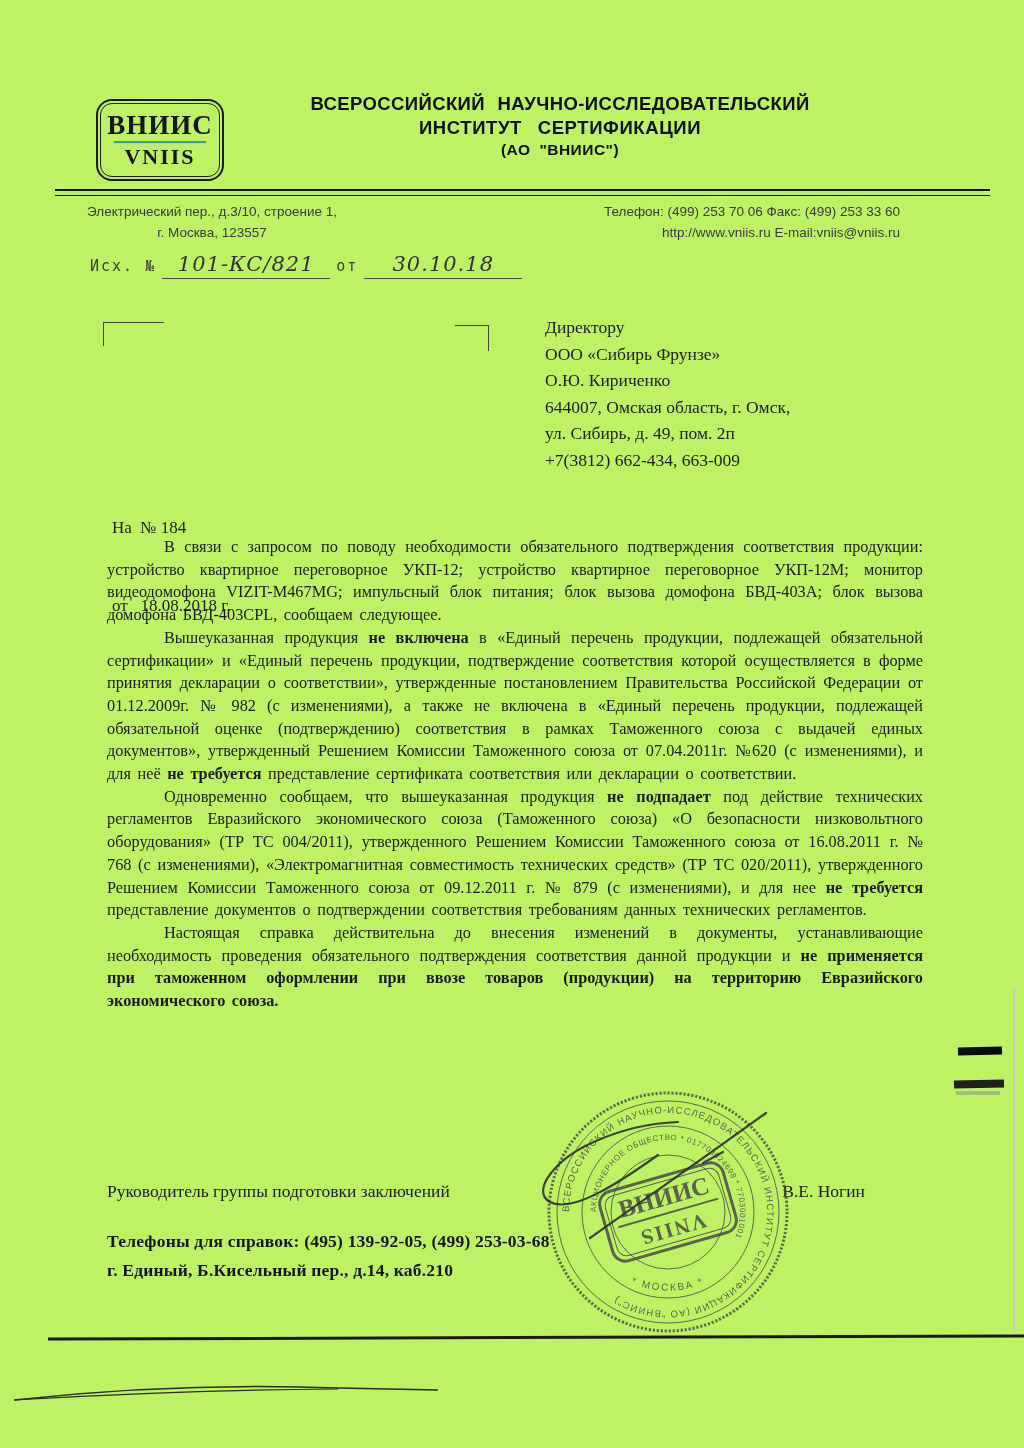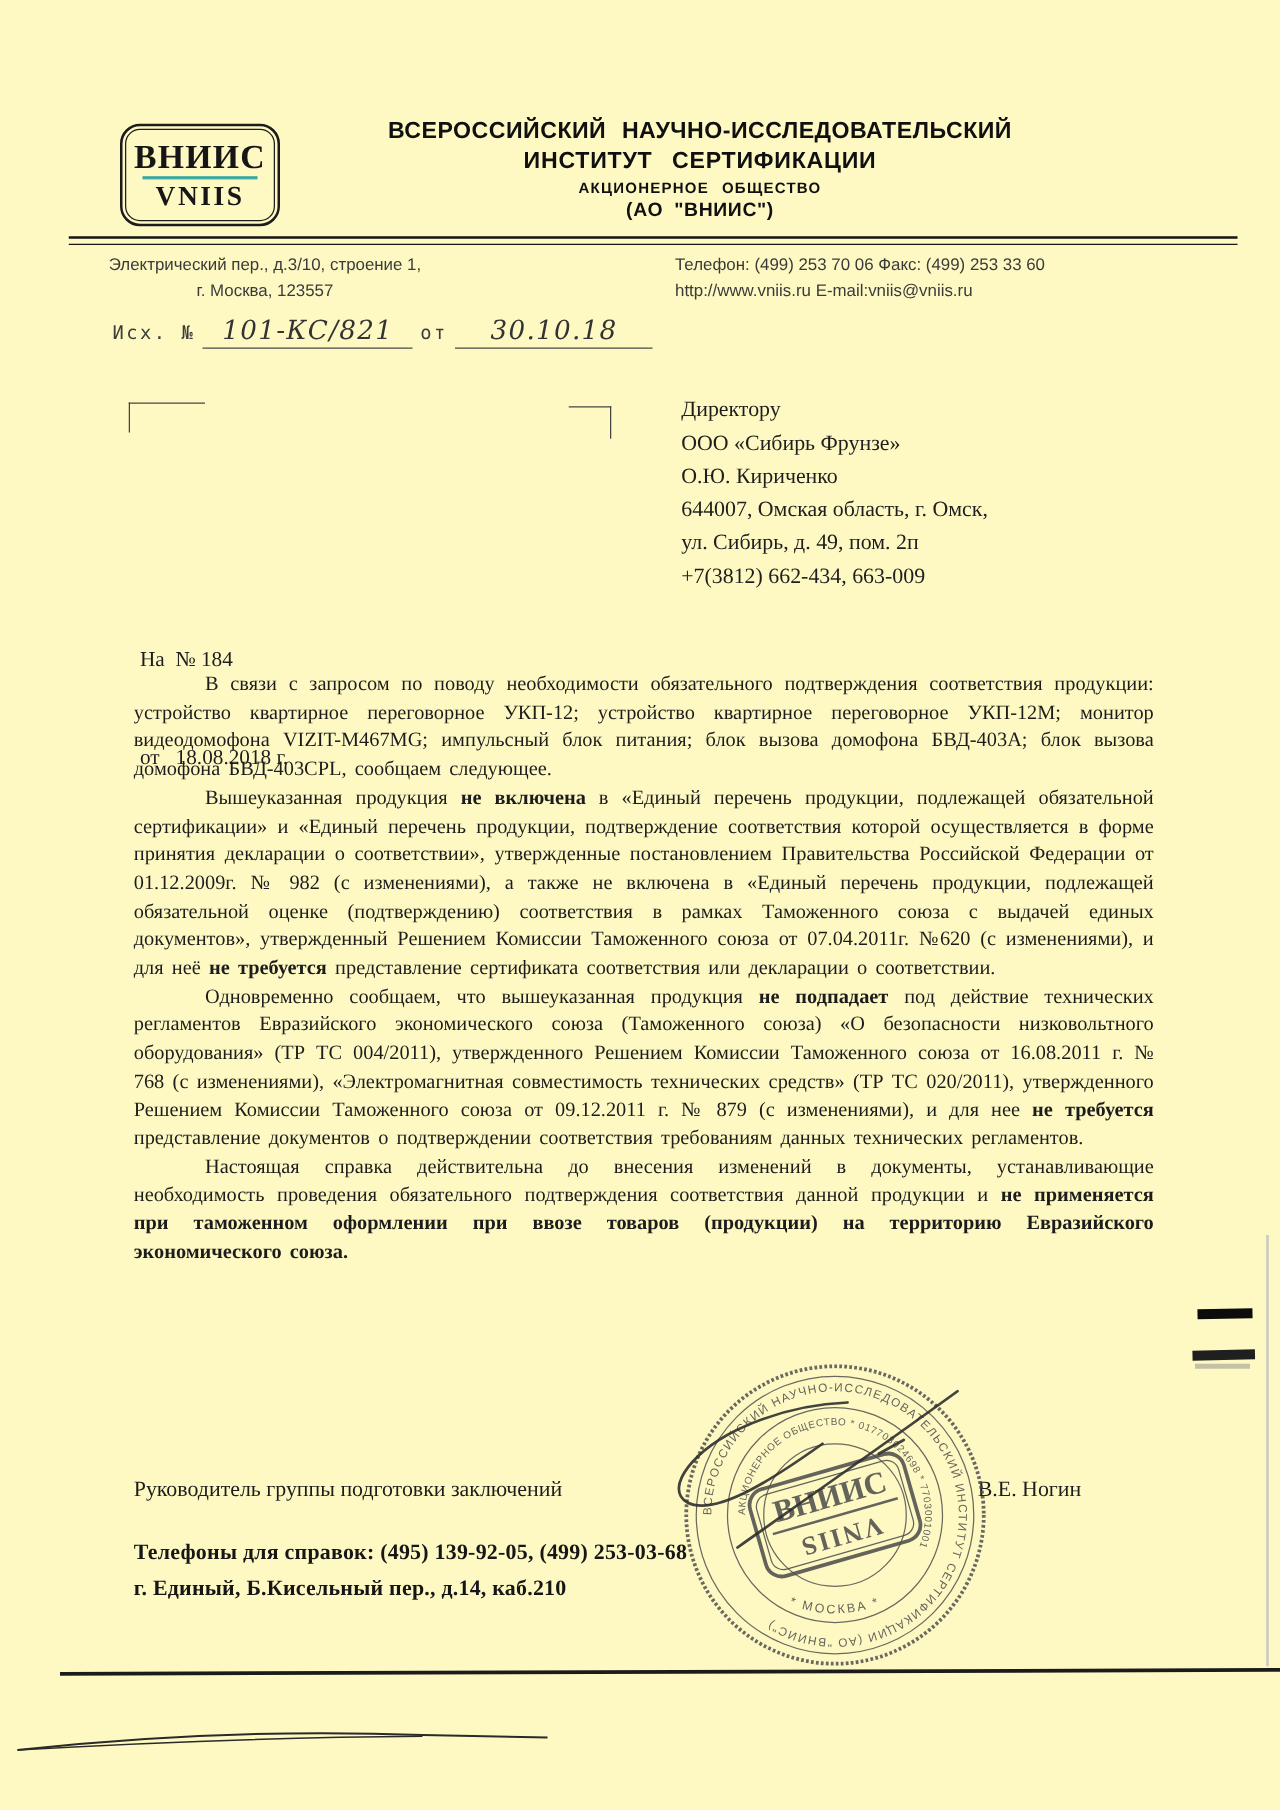--- a/index.html
+++ b/index.html
@@ -1,16 +1,16 @@
 <!DOCTYPE html>
 <html><head>
 <meta charset="utf-8">
 <style>
   html,body{margin:0;padding:0;background:#e8e8e8;}
-  .page{position:relative;width:1024px;height:1448px;margin:0 auto;background:#fef9c3;
+  .page{position:relative;width:1024px;height:1448px;margin:0 auto;background:#bef264;
         font-family:"Liberation Serif",serif;color:#222;overflow:hidden;}
 
   
   .logo-box{position:absolute;left:96px;top:99px;width:128px;height:82px;
             border:2px solid #1c1c1c;border-radius:16px;padding:2px;box-sizing:border-box;}
   .logo-inner{width:100%;height:100%;border:1.5px solid #1c1c1c;border-radius:12px;
               display:flex;flex-direction:column;align-items:center;justify-content:center;box-sizing:border-box;}
   .logo-ru{font-weight:bold;font-size:27px;letter-spacing:1px;color:#161616;line-height:1;}
   .logo-div{width:92px;height:2.5px;background:#2ba49e;margin:2px 0 3px 0;box-shadow:0 1px 0 #9adbd6;}
   .logo-en{font-weight:bold;font-size:22px;letter-spacing:2px;color:#161616;line-height:1;}
@@ -20,21 +20,21 @@
   .org-l1{font-weight:bold;font-size:18.5px;letter-spacing:.4px;word-spacing:7px;line-height:24px;}
   .org-l2{font-weight:bold;font-size:18.5px;letter-spacing:.6px;word-spacing:10px;line-height:24px;}
   .org-l3{font-weight:bold;font-size:12px;letter-spacing:1px;word-spacing:6px;line-height:17px;margin-top:2px;}
   .org-l4{font-weight:bold;font-size:15.5px;letter-spacing:.5px;word-spacing:4px;line-height:20px;}
 
   .rule-double{position:absolute;left:55px;top:189px;width:935px;height:4px;
                border-top:2.5px solid #151515;border-bottom:1.8px solid #151515;}
 
   .addr-left{position:absolute;left:62px;top:201px;width:300px;text-align:center;
              font-family:"Liberation Sans",sans-serif;font-size:13.5px;color:#3a3a3a;line-height:21px;}
-  .addr-right{position:absolute;left:540px;top:201px;width:360px;text-align:left;
+  .addr-right{position:absolute;left:540px;top:201px;width:360px;text-align:right;
               font-family:"Liberation Sans",sans-serif;font-size:13.5px;color:#3a3a3a;line-height:21px;}
 
   
   .refline{position:absolute;left:90px;top:252px;display:flex;align-items:center;
            font-family:"DejaVu Sans Mono",monospace;font-size:15px;color:#3c3c3c;letter-spacing:2px;}
   .hw{font-family:"DejaVu Serif",serif;font-style:italic;font-size:21px;letter-spacing:1px;
       color:#333;transform:skewX(-12deg) rotate(-2deg);transform-origin:left bottom;}
   .hwslot{display:inline-block;text-align:center;border-bottom:1.6px solid #4a4a4a;
           padding-bottom:2px;margin:0 6px;}
   .slot1{width:168px;}
@@ -90,21 +90,20 @@
     <div class="logo-inner">
       <div class="logo-ru">ВНИИС</div>
       <div class="logo-div"></div>
       <div class="logo-en">VNIIS</div>
     </div>
   </div>
 
   <div class="org">
     <div class="org-l1">ВСЕРОССИЙСКИЙ  НАУЧНО-ИССЛЕДОВАТЕЛЬСКИЙ</div>
     <div class="org-l2">ИНСТИТУТ  СЕРТИФИКАЦИИ</div>
-    <div class="org-l3">АКЦИОНЕРНОЕ  ОБЩЕСТВО</div>
     <div class="org-l4">(АО  "ВНИИС")</div>
   </div>
 
   <div class="rule-double"></div>
 
   <div class="addr-left">
     <div>Электрический пер., д.3/10, строение 1,</div>
     <div>г. Москва, 123557</div>
   </div>
   <div class="addr-right">

